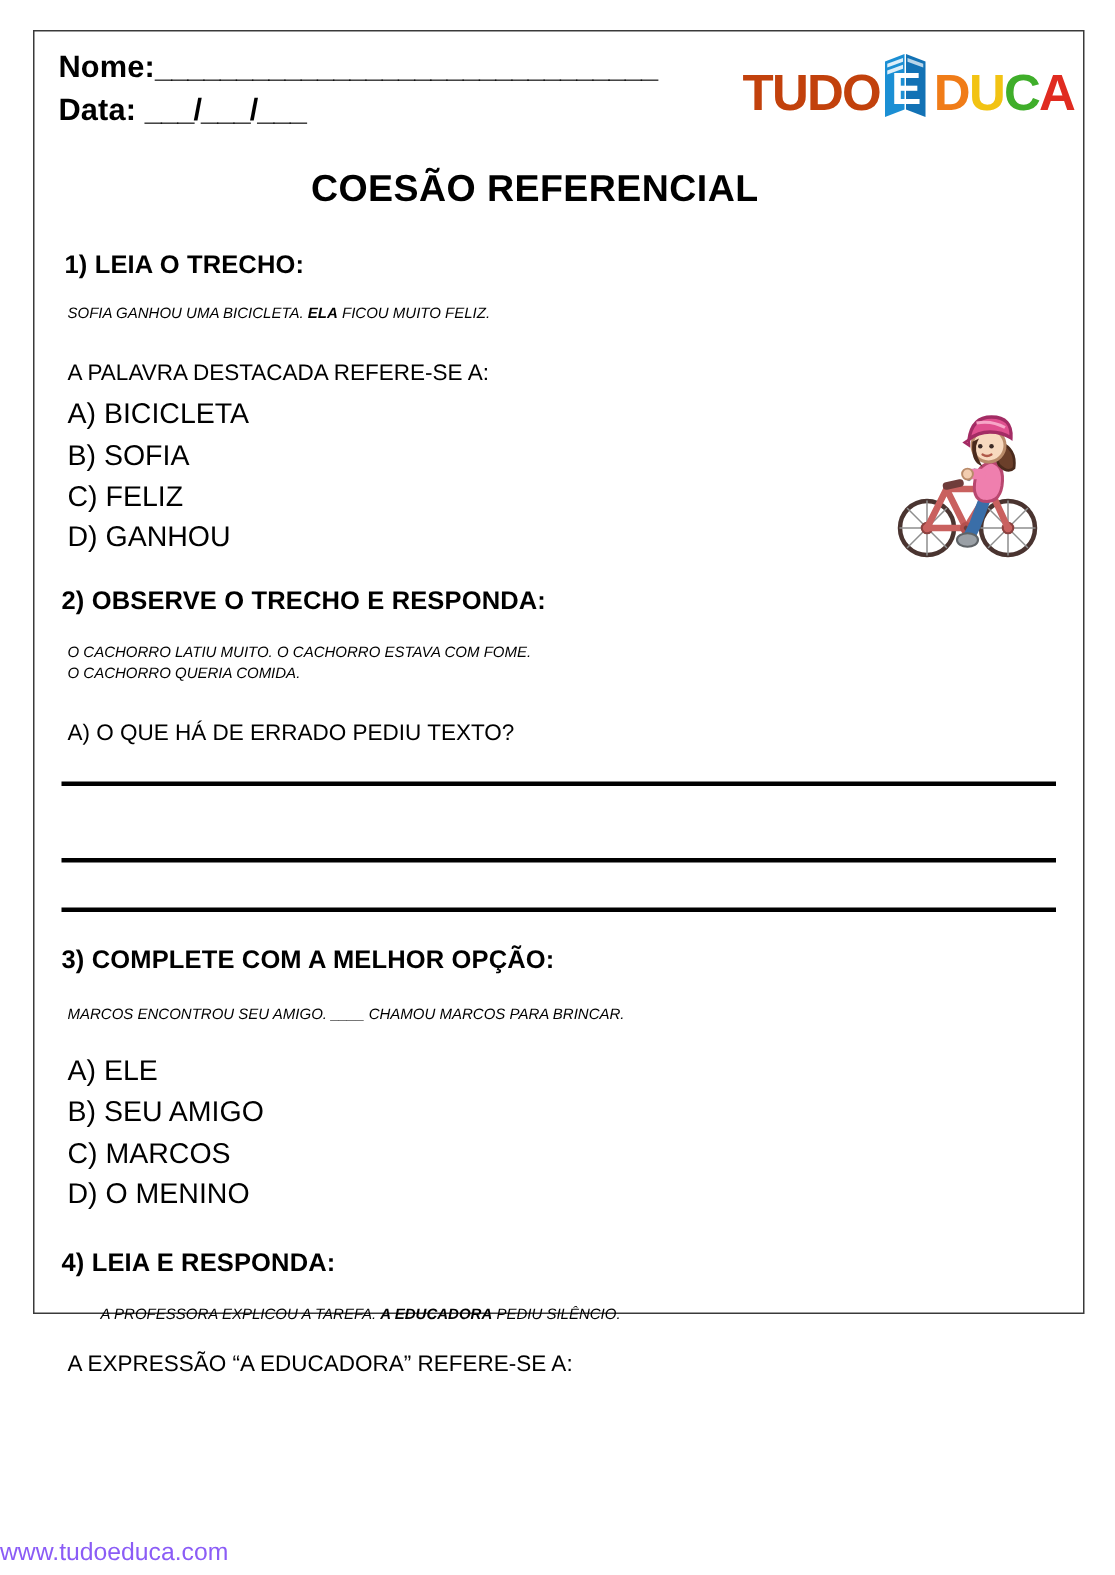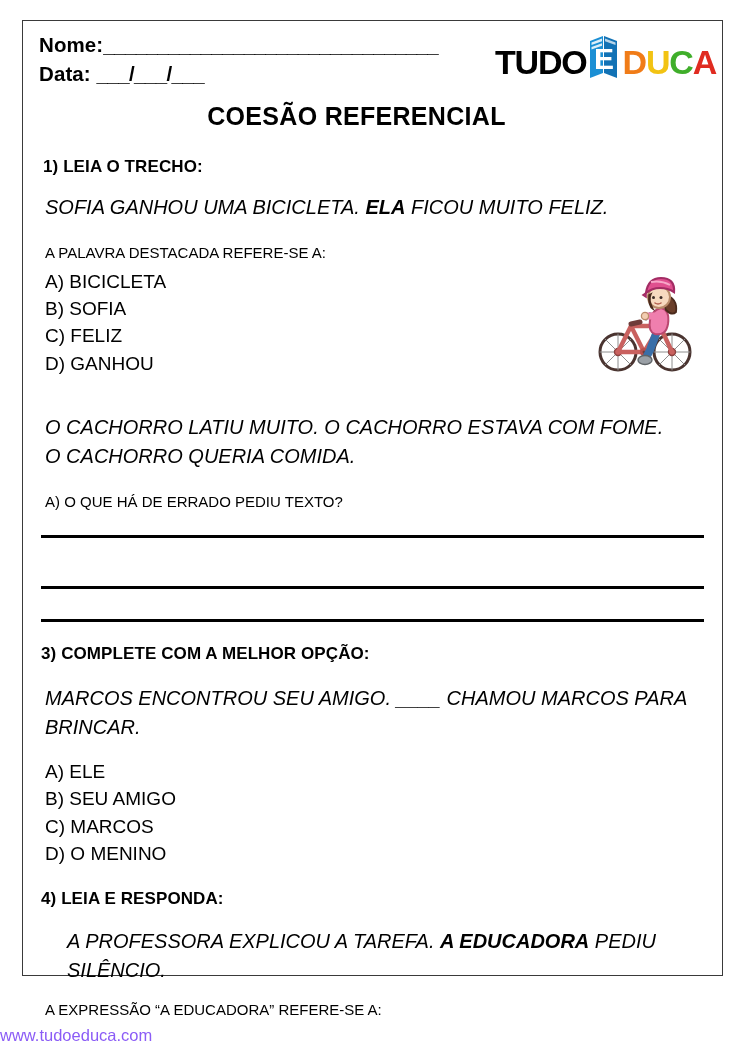--- a/index.html
+++ b/index.html
@@ -15,21 +15,21 @@
     color: #000000;
     position: relative;
     overflow: hidden;
   }
 
   .page-frame {
     position: absolute;
     left: 22px;
     top: 20px;
     width: 701px;
-    height: 956px;
+    height: 856px;
     border: 1.5px solid #3a3a3a;
     background: #ffffff;
     padding: 0;
   }
 
   
   .header-row {
     position: relative;
     height: 75px;
   }
@@ -57,56 +57,56 @@
     right: 6px;
     top: 12px;
     height: 46px;
     display: flex;
     align-items: flex-end;
     font-weight: bold;
     font-size: 34px;
     letter-spacing: -1.2px;
     line-height: 1;
   }
-  .logo .lg-tudo { color: #000000; }
+  .logo .lg-tudo { color: #c2410c; }
   .logo .lg-d { color: #f07c18; }
   .logo .lg-u { color: #f2c313; }
   .logo .lg-c { color: #3fae2a; }
   .logo .lg-a { color: #e02b20; }
   .logo-book {
     position: relative;
     width: 40px;
     height: 46px;
     margin: 0 -1px 0 -3px;
     display: inline-block;
   }
   .logo-book svg { position: absolute; left: 0; top: 0; }
 
   
   .doc-title {
     text-align: center;
     font-size: 25px;
     font-weight: bold;
     letter-spacing: 0.3px;
-    margin: 6px 0 0 0;
+    margin: 16px 0 0 0;
     padding-right: 32px;
   }
 
   
   .q-head {
     font-size: 17px;
     font-weight: bold;
     letter-spacing: 0.1px;
     margin-left: 20px;
   }
   .q-head.indent-1 { margin-left: 18px; }
 
   .passage {
     font-style: italic;
-    font-size: 20px;
+    font-size: 10px;
     margin-left: 22px;
     line-height: 1.45;
   }
   .passage b { font-weight: bold; font-style: italic; }
 
   .prompt {
     font-size: 15px;
     margin-left: 22px;
     line-height: 1.45;
   }
@@ -261,20 +261,21 @@
       <path d="M48 29 L45 31 L48 33 Z" fill="#e0508f" stroke="#a32c64" stroke-width="1.6"></path>
 
       <circle cx="55.5" cy="33.5" r="1.5" fill="#3b2a26"></circle>
       <circle cx="63" cy="33.5" r="1.5" fill="#3b2a26"></circle>
       <path d="M57 39 Q60 41 63 39" stroke="#b05a4a" stroke-width="1.5" fill="none" stroke-linecap="round"></path>
     </svg>
   </div>
 
   <div class="sp18"></div>
 
+  <div class="q-head indent-1">2) OBSERVE O TRECHO E RESPONDA:</div>
   <div class="sp18"></div>
   <div class="passage">O CACHORRO LATIU MUITO. O CACHORRO ESTAVA COM FOME.</div>
   <div class="passage">O CACHORRO QUERIA COMIDA.</div>
   <div class="sp20"></div>
   <div class="prompt">A) O QUE HÁ DE ERRADO PEDIU TEXTO?</div>
   <div class="sp22"></div>
   <div class="answer-rule"></div>
   <div class="sp22"></div>
   <div class="sp26"></div>
   <div class="answer-rule"></div>

